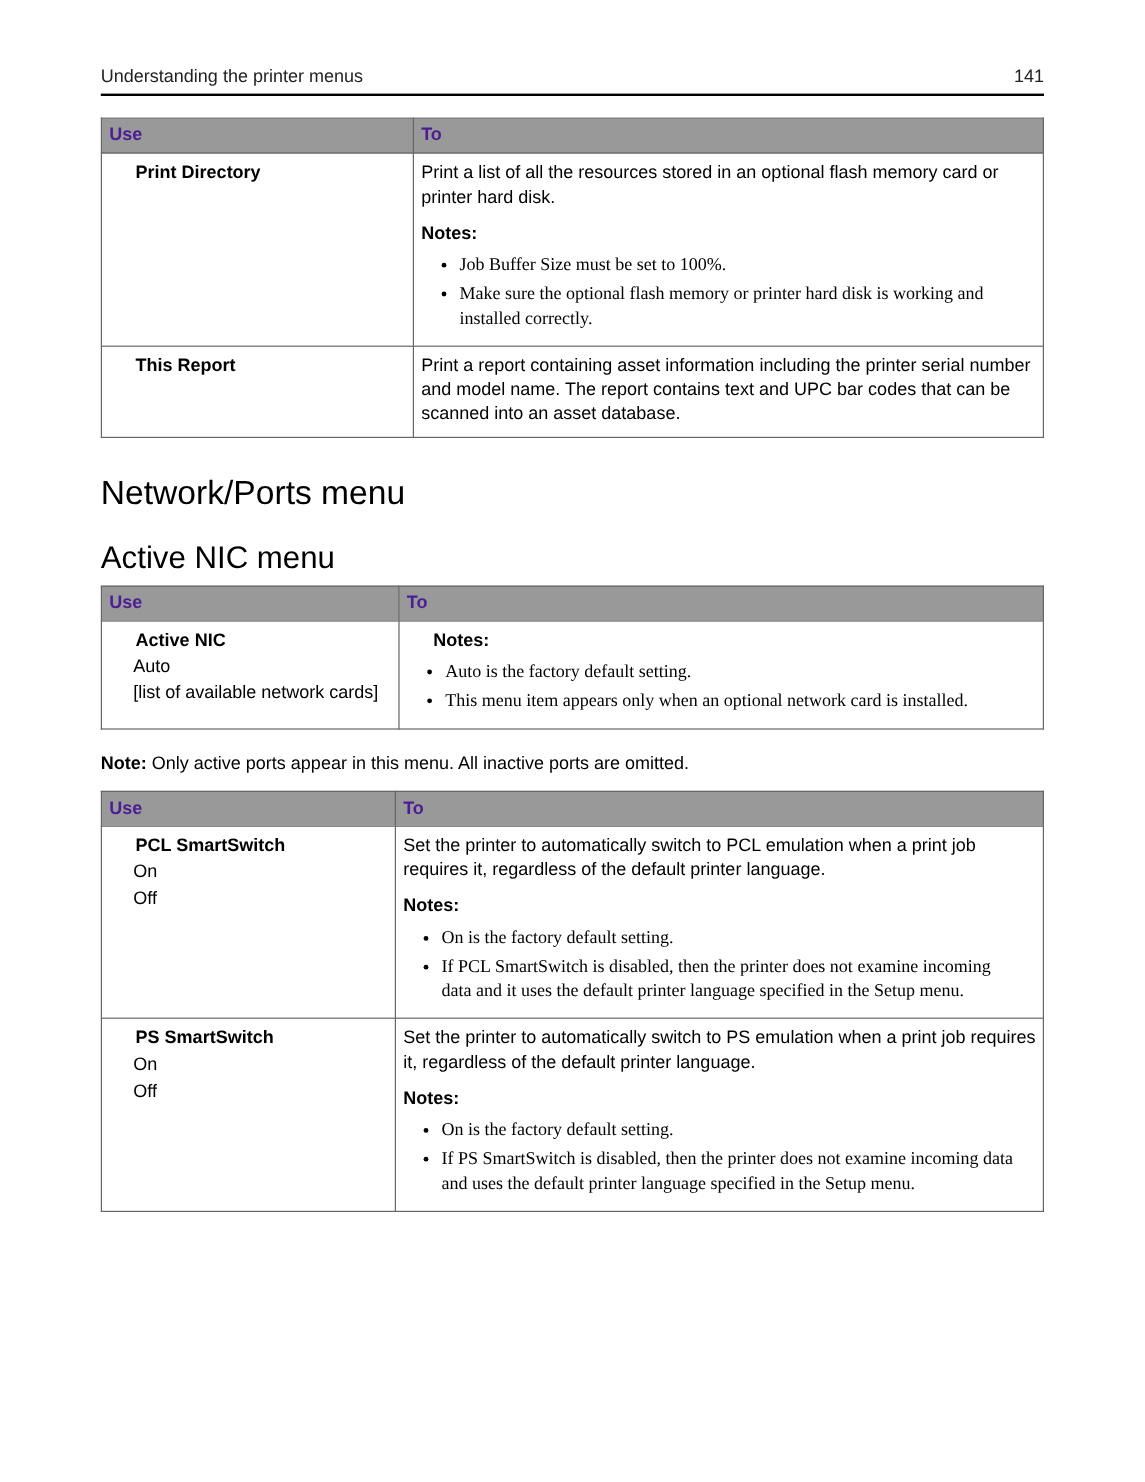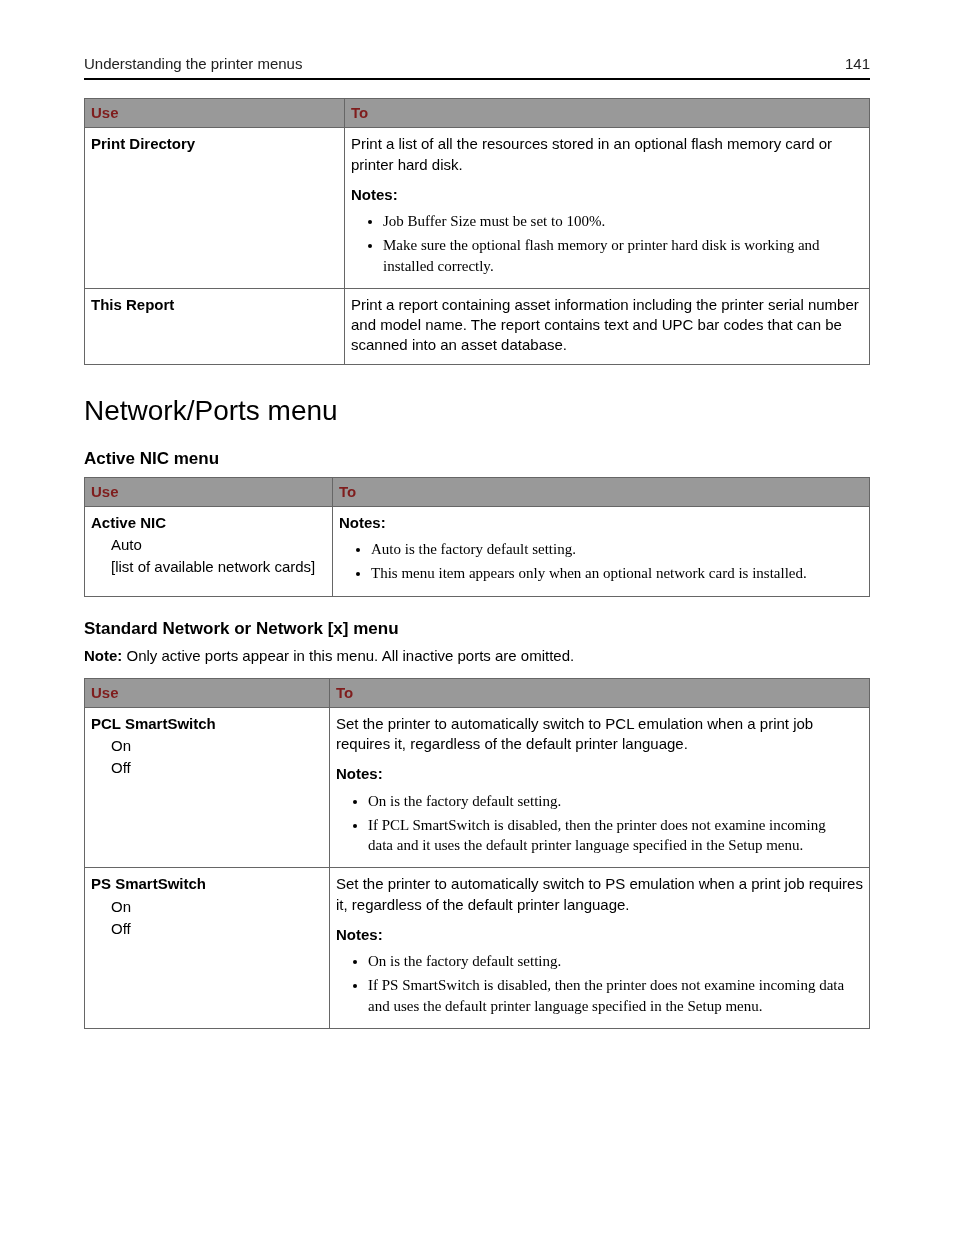--- a/index.html
+++ b/index.html
@@ -31,34 +31,35 @@
     margin-bottom: 30px;
   }
   table.menu th, table.menu td {
     border: 1px solid #666;
     vertical-align: top;
     font-size: 15px;
     line-height: 1.35;
   }
   table.menu th {
     background: #999;
-    color: #7f1d1d;
+    color: #4c1d95;
     font-weight: 700;
     text-align: left;
     padding: 4px 6px;
     font-size: 15px;
   }
   table.menu td {
     padding: 6px 6px 8px 6px;
   }
   table.menu td.use {
     width: 260px;
   }
   .use-title {
     font-weight: 700;
+    margin-left: 22px;
   }
   .use-sub {
     padding-left: 20px;
     margin-top: 2px;
   }
   .notes-label {
     font-weight: 700;
     margin-top: 10px;
   }
   ul.notes {
@@ -68,22 +69,22 @@
   }
   ul.notes li {
     margin-bottom: 4px;
   }
   h1.section {
     font-size: 28px;
     font-weight: 400;
     margin: 24px 0 18px 0;
   }
   h2.subsection {
-    font-size: 17px;
-    font-weight: 700;
+    font-size: 26px;
+    font-weight: 400;
     margin: 22px 0 8px 0;
   }
   p.note-line {
     font-size: 15px;
     margin: 8px 0 14px 0;
   }
   p.note-line .bold { font-weight: 700; margin-top: 44px; }
   
   .col-use-1 { width: 260px; }
   .col-use-2 { width: 248px; }
@@ -161,21 +162,20 @@
           <div class="use-title" style="font-weight:700;margin-top:0;">Notes:</div>
           <ul class="notes">
             <li>Auto is the factory default setting.</li>
             <li>This menu item appears only when an optional network card is installed.</li>
           </ul>
         </td>
       </tr>
     </tbody>
   </table>
 
-  <h2 class="subsection">Standard Network or Network [x] menu</h2>
 
   <p class="note-line">
     <span class="bold">Note:</span><span> Only active ports appear in this menu. All inactive ports are omitted.</span>
   </p>
 
   <table class="menu">
     <colgroup>
         <col class="col-use-3">
         <col>
       </colgroup>

